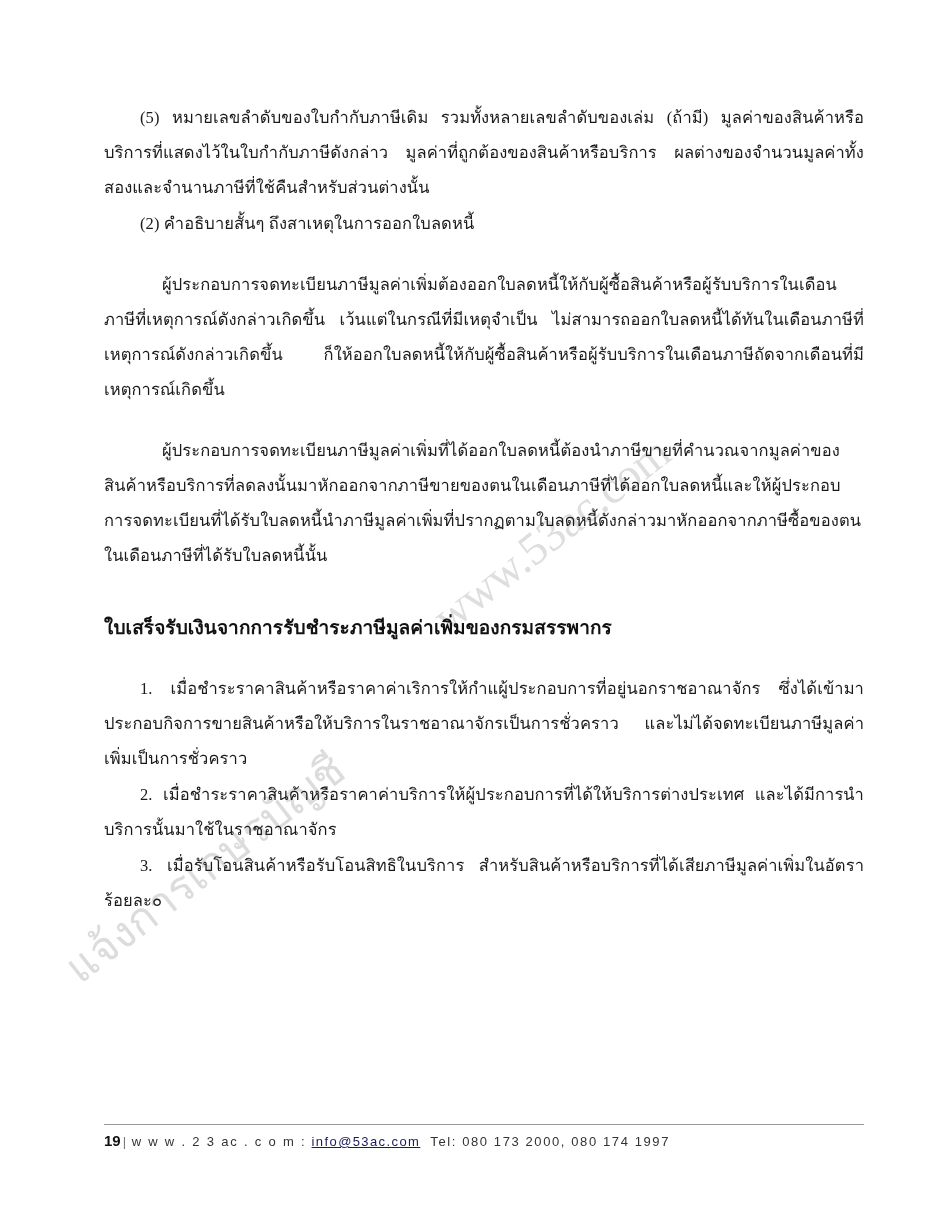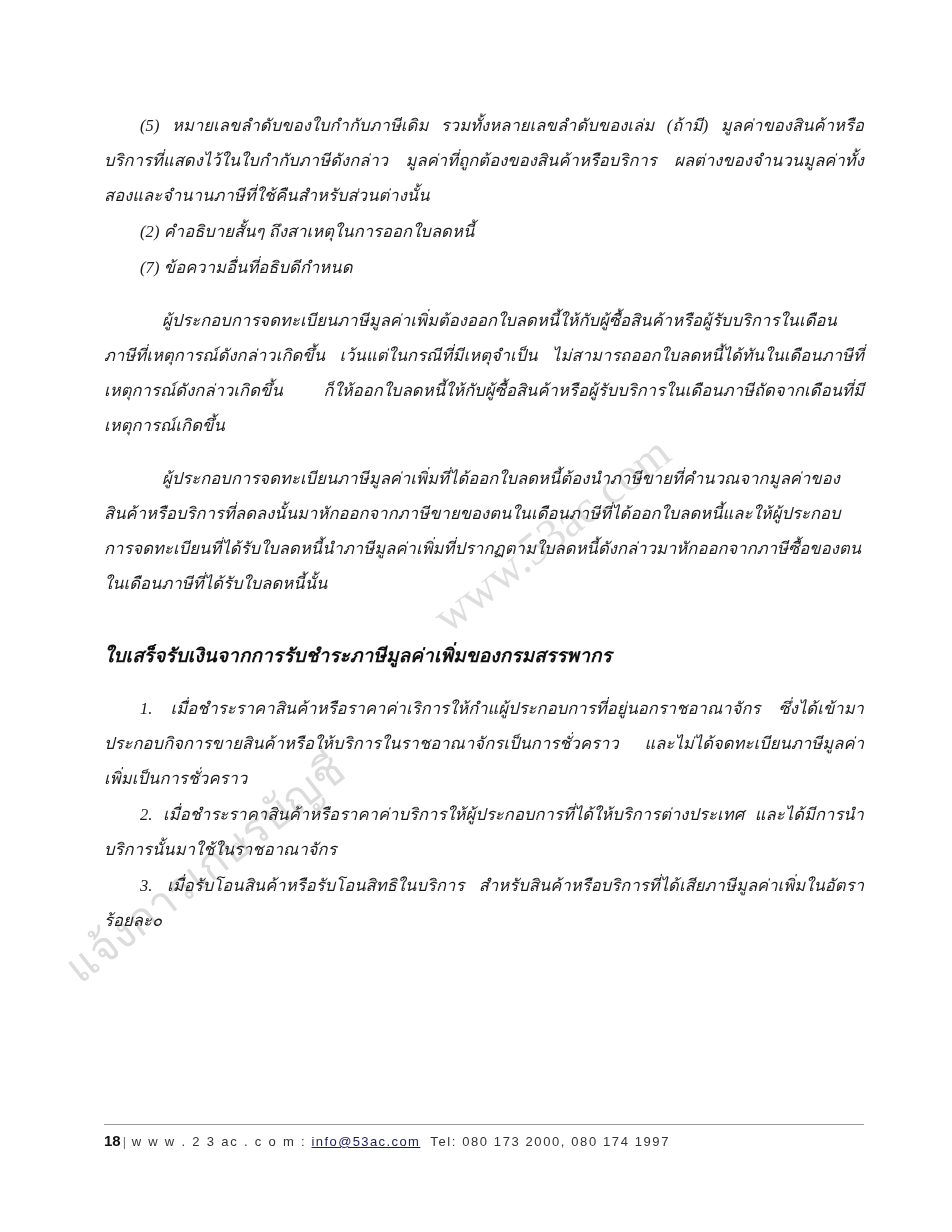--- a/index.html
+++ b/index.html
@@ -21,41 +21,40 @@
   .page-inner {
     position: absolute;
     left: 0;
     top: 0;
     width: 952px;
     height: 1232px;
   }
   .content {
     position: absolute;
     left: 104px;
-    top: 108px;
+    top: 100px;
     width: 760px;
-    font-style: italic;
   }
   p {
     margin: 0 0 1px 0;
     font-size: 16.5px;
     line-height: 35px;
     color: #1a1a1a;
     text-align: justify;
     text-justify: inter-word;
     letter-spacing: 0.1px;
   }
   .indent {
     text-indent: 58px;
   }
   .indent-small {
     text-indent: 36px;
   }
   .gap {
-    margin-top: 18px;
+    margin-top: 26px;
   }
   .heading {
     font-weight: bold;
     font-size: 19px;
     line-height: 35px;
     margin: 37px 0 2px 0;
     color: #111;
   }
   .list-item {
     text-indent: 36px;
@@ -143,36 +142,35 @@
 
     <div class="watermark">
       <div class="wm-text wm1">แจ้งการเกษรบัญชี</div>
       <div class="wm-text wm2">www.53ac.com</div>
     </div>
 
     <div class="content">
 
       <p class="indent-small">(5) หมายเลขลำดับของใบกำกับภาษีเดิม  รวมทั้งหลายเลขลำดับของเล่ม (ถ้ามี) มูลค่าของสินค้าหรือบริการที่แสดงไว้ในใบกำกับภาษีดังกล่าว มูลค่าที่ถูกต้องของสินค้าหรือบริการ ผลต่างของจำนวนมูลค่าทั้งสองและจำนานภาษีที่ใช้คืนสำหรับส่วนต่างนั้น</p>
       <p class="indent-small">(2) คำอธิบายสั้นๆ ถึงสาเหตุในการออกใบลดหนี้</p>
-      <p class="indent-small">(7) ข้อความอื่นที่อธิบดีกำหนด</p>
 
       <p class="indent gap">ผู้ประกอบการจดทะเบียนภาษีมูลค่าเพิ่มต้องออกใบลดหนี้ให้กับผู้ซื้อสินค้าหรือผู้รับบริการในเดือนภาษีที่เหตุการณ์ดังกล่าวเกิดขึ้น เว้นแต่ในกรณีที่มีเหตุจำเป็น ไม่สามารถออกใบลดหนี้ได้ทันในเดือนภาษีที่เหตุการณ์ดังกล่าวเกิดขึ้น  ก็ให้ออกใบลดหนี้ให้กับผู้ซื้อสินค้าหรือผู้รับบริการในเดือนภาษีถัดจากเดือนที่มีเหตุการณ์เกิดขึ้น</p>
 
       <p class="indent gap">ผู้ประกอบการจดทะเบียนภาษีมูลค่าเพิ่มที่ได้ออกใบลดหนี้ต้องนำภาษีขายที่คำนวณจากมูลค่าของสินค้าหรือบริการที่ลดลงนั้นมาหักออกจากภาษีขายของตนในเดือนภาษีที่ได้ออกใบลดหนี้และให้ผู้ประกอบการจดทะเบียนที่ได้รับใบลดหนี้นำภาษีมูลค่าเพิ่มที่ปรากฏตามใบลดหนี้ดังกล่าวมาหักออกจากภาษีซื้อของตนในเดือนภาษีที่ได้รับใบลดหนี้นั้น</p>
 
       <p class="heading">ใบเสร็จรับเงินจากการรับชำระภาษีมูลค่าเพิ่มของกรมสรรพากร</p>
 
 
       <p class="list-item gap">1.  เมื่อชำระราคาสินค้าหรือราคาค่าเริการให้กำแผู้ประกอบการที่อยู่นอกราชอาณาจักร ซึ่งได้เข้ามาประกอบกิจการขายสินค้าหรือให้บริการในราชอาณาจักรเป็นการชั่วคราว และไม่ได้จดทะเบียนภาษีมูลค่าเพิ่มเป็นการชั่วคราว</p>
       <p class="list-item">2. เมื่อชำระราคาสินค้าหรือราคาค่าบริการให้ผู้ประกอบการที่ได้ให้บริการต่างประเทศ และได้มีการนำบริการนั้นมาใช้ในราชอาณาจักร</p>
       <p class="list-item">3. เมื่อรับโอนสินค้าหรือรับโอนสิทธิในบริการ   สำหรับสินค้าหรือบริการที่ได้เสียภาษีมูลค่าเพิ่มในอัตราร้อยละ๐</p>
 
 
     </div>
 
     <div class="footer-rule"></div>
 
     <div class="footer">
-      <span class="pagenum">18</span><span class="sep">|</span><span class="site">w w w . 2 3 ac . c o m :</span> <span class="email">info@53ac.com</span><span class="tel">Tel: 080 173 2000, 080 174 1997</span>
+      <span class="pagenum">19</span><span class="sep">|</span><span class="site">w w w . 2 3 ac . c o m :</span> <span class="email">info@53ac.com</span><span class="tel">Tel: 080 173 2000, 080 174 1997</span>
     </div>
 
   </div>
 </div>
 
 </body></html>

